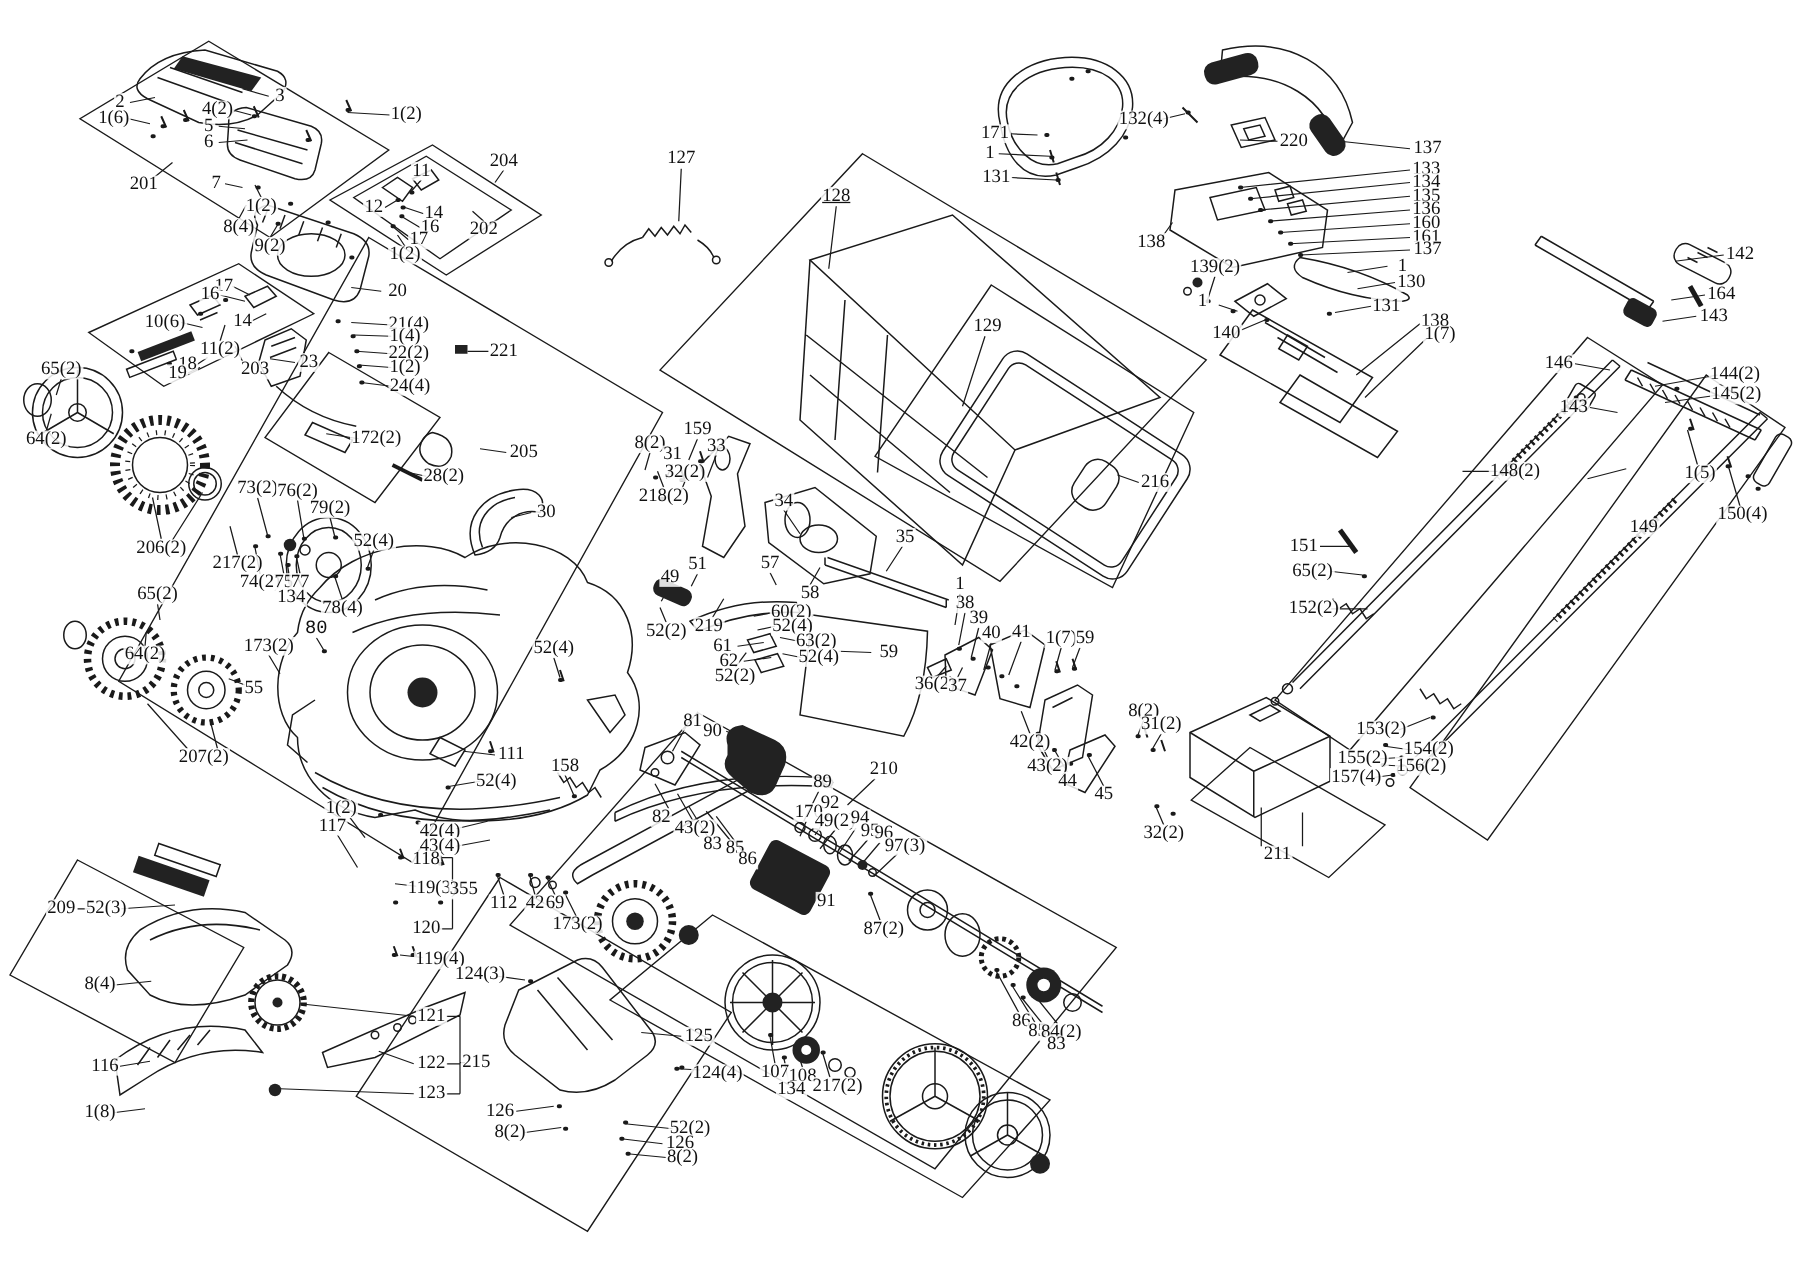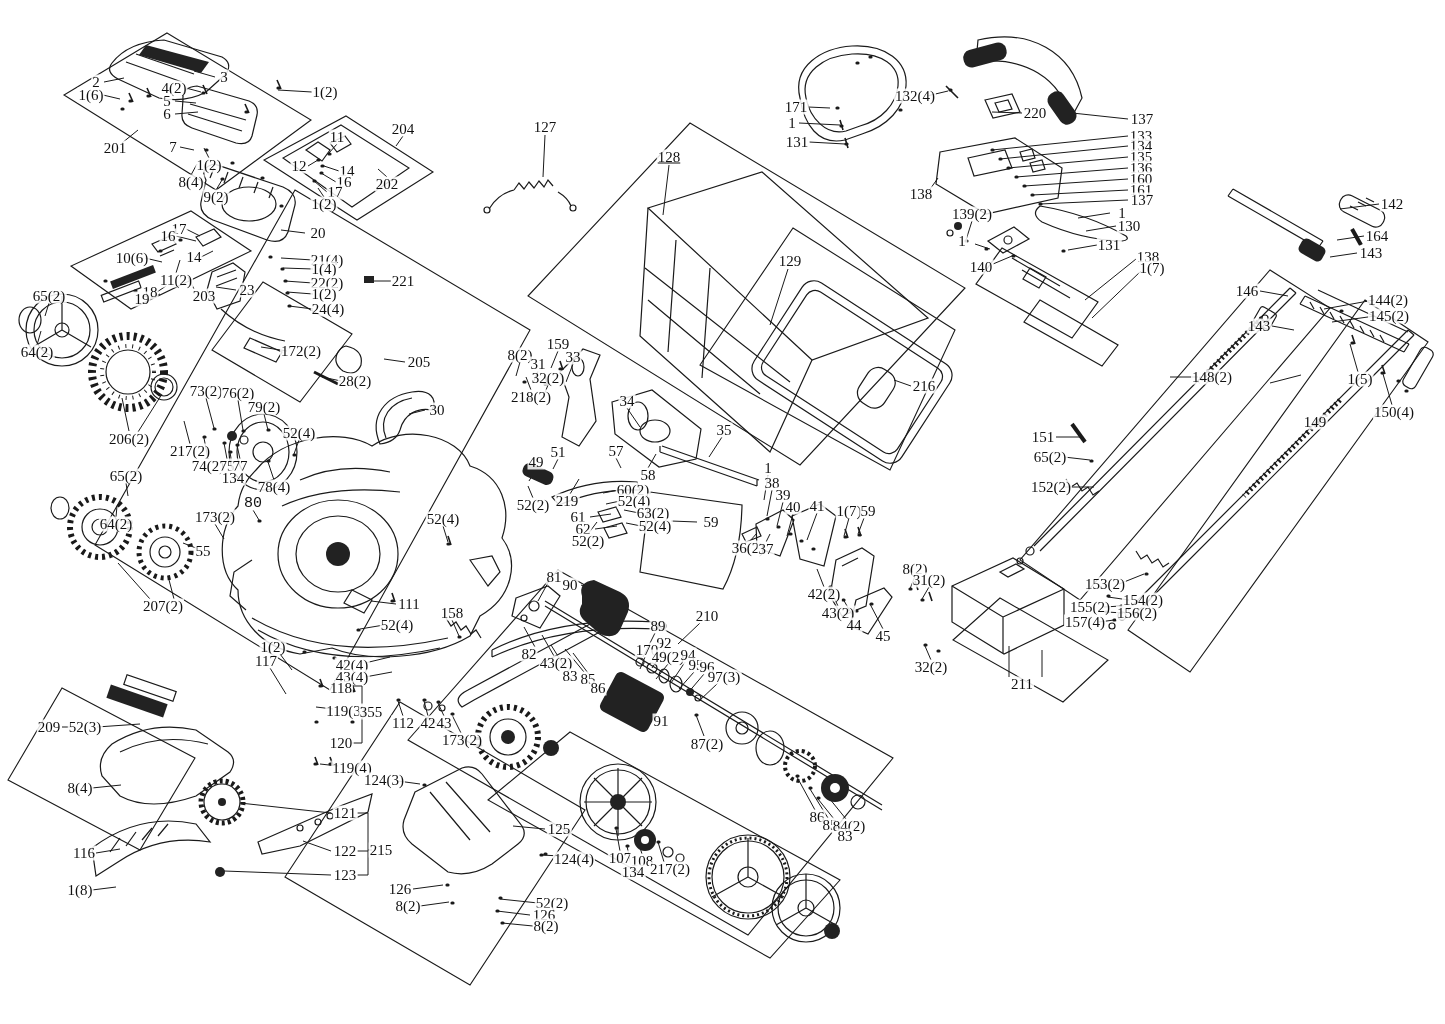--- a/index.html
+++ b/index.html
@@ -393,21 +393,21 @@
       <div class="lbl" style="left: 371px; top: 712px;">355</div>
       <div class="lbl" style="left: 341px; top: 743px;">120</div>
       <div class="lbl" style="left: 352px; top: 768px;">119(4)</div>
       <div class="lbl" style="left: 384px; top: 780px;">124(3)</div>
       <div class="lbl" style="left: 345px; top: 813px;">121</div>
       <div class="lbl" style="left: 345px; top: 851px;">122</div>
       <div class="lbl" style="left: 345px; top: 875px;">123</div>
       <div class="lbl" style="left: 381px; top: 850px;">215</div>
       <div class="lbl" style="left: 403px; top: 723px;">112</div>
       <div class="lbl" style="left: 428px; top: 723px;">42</div>
-      <div class="lbl" style="left: 444px; top: 723px;">43</div>
+      <div class="lbl" style="left: 444px; top: 723px;">69</div>
       <div class="lbl" style="left: 462px; top: 740px;">173(2)</div>
       <div class="lbl" style="left: 452px; top: 613px;">158</div>
       <div class="lbl" style="left: 443px; top: 519px;">52(4)</div>
       <div class="lbl" style="left: 520px; top: 355px;">8(2)</div>
       <div class="lbl" style="left: 558px; top: 344px;">159</div>
       <div class="lbl" style="left: 573px; top: 357px;">33</div>
       <div class="lbl" style="left: 538px; top: 364px;">31</div>
       <div class="lbl" style="left: 548px; top: 378px;">32(2)</div>
       <div class="lbl" style="left: 531px; top: 397px;">218(2)</div>
       <div class="lbl" style="left: 627px; top: 401px;">34</div>

